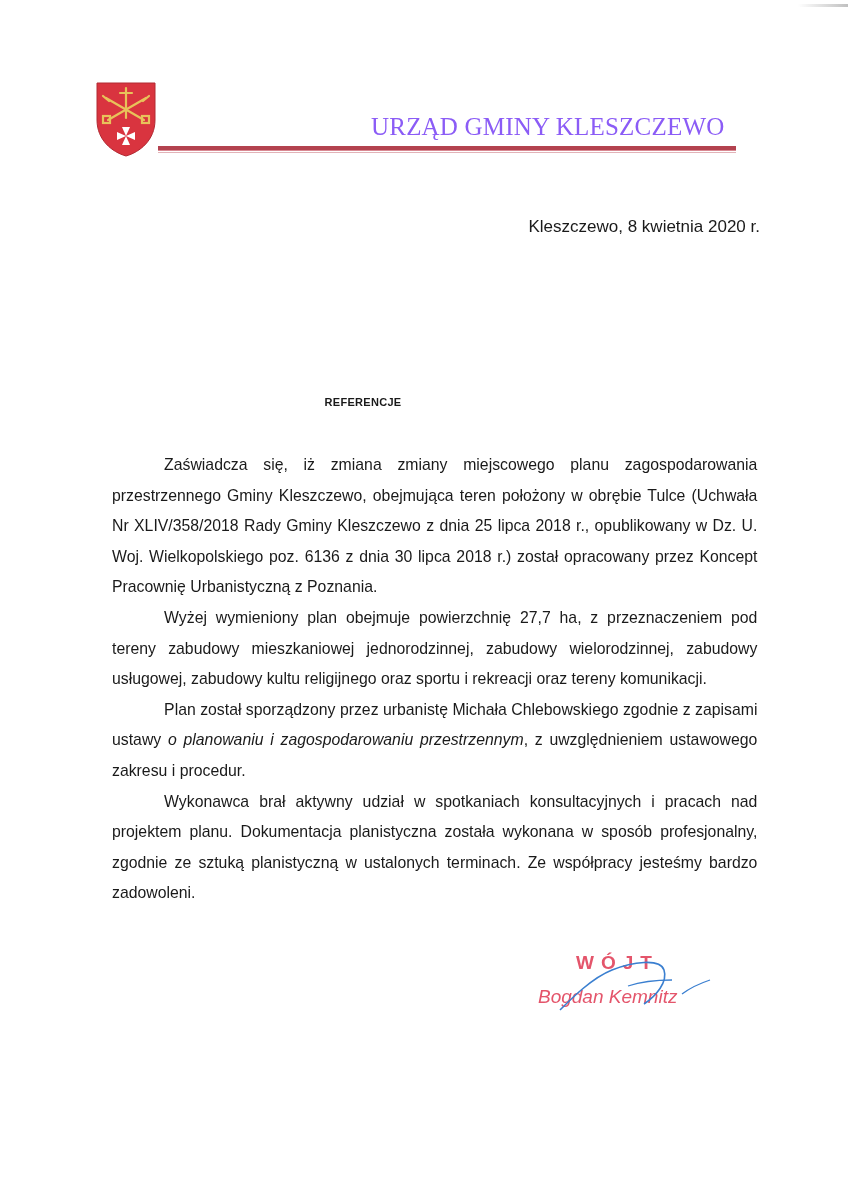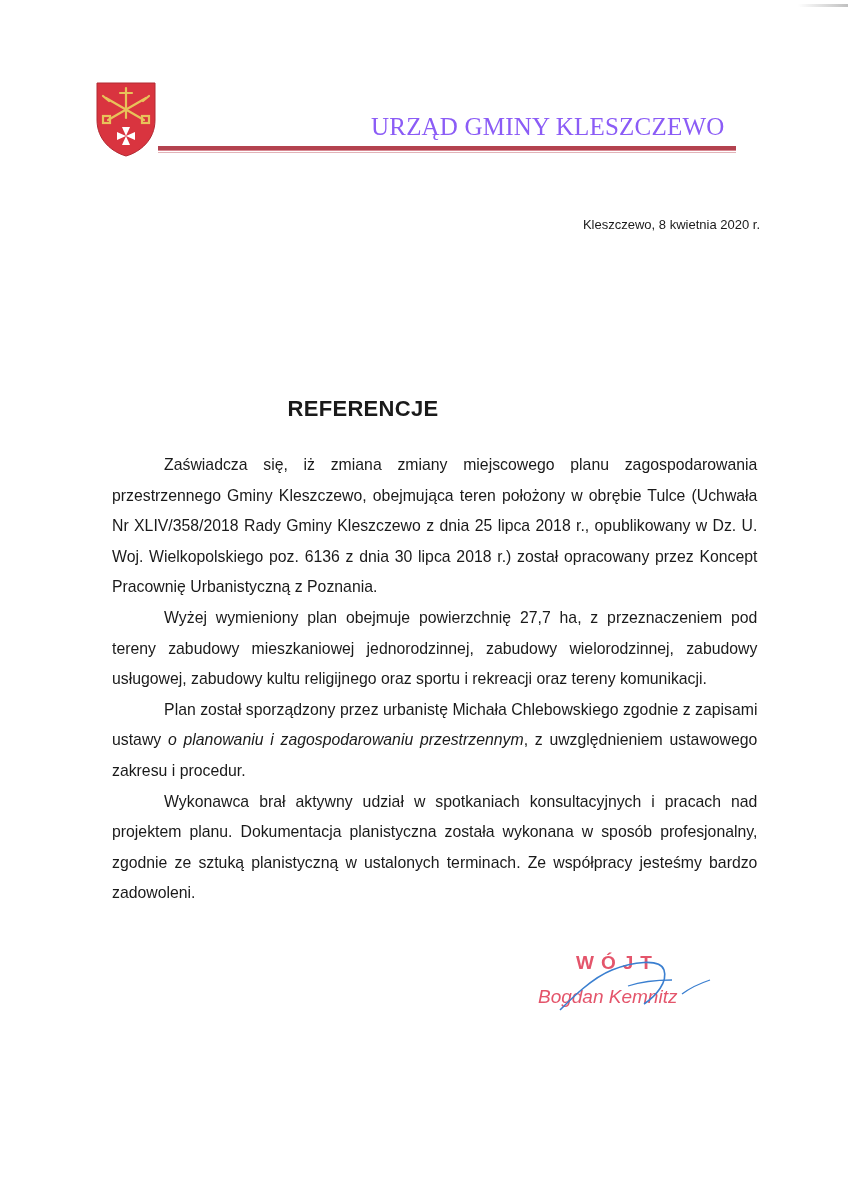--- a/index.html
+++ b/index.html
@@ -3,23 +3,23 @@
   <meta charset="utf-8">
   <style>
     html, body { margin: 0; padding: 0; background: #ffffff; }
     body { width: 848px; height: 1199px; position: relative; overflow: hidden; font-family: "Liberation Sans", sans-serif; color: #1a1a1a; }
 
     .crest { position: absolute; left: 94px; top: 80px; width: 64px; height: 78px; }
     .org-name { position: absolute; left: 371px; top: 113px; font-family: "Liberation Serif", serif; font-size: 25px; letter-spacing: 0.2px; color: #8b5cf6; white-space: nowrap; }
     .rule { position: absolute; left: 158px; top: 146px; width: 578px; height: 4px; background: #b3424f; border-bottom: 1px solid #d98a93; }
     .rule-thin { position: absolute; left: 158px; top: 152px; width: 578px; height: 1px; background: #e2b3b8; }
 
-    .date { position: absolute; right: 88px; top: 217px; font-size: 13px; white-space: nowrap; }
+    .date { position: absolute; right: 88px; top: 217px; font-size: 17px; white-space: nowrap; }
 
-    .title { position: absolute; left: 0; width: 726px; top: 396px; text-align: center; font-weight: bold; font-size: 22px; letter-spacing: 0.3px; }
+    .title { position: absolute; left: 0; width: 726px; top: 396px; text-align: center; font-weight: bold; font-size: 11px; letter-spacing: 0.3px; }
 
     .body { position: absolute; left: 112px; top: 450px; width: 646px; font-family: "Liberation Sans", sans-serif; font-size: 17px; line-height: 30.6px; text-align: justify; transform: scaleX(0.93); transform-origin: left top; }
     .body .para { margin: 0 0 0 0; text-indent: 56px; }
     .body .para + .para { margin-top: 0; }
     .body { width: 694px; }
     .italic { font-style: italic; }
 
     .stamp { position: absolute; left: 532px; top: 948px; width: 180px; height: 70px; }
     .stamp-title { position: absolute; left: 44px; top: 4px; color: #e4556b; font-weight: bold; font-size: 19px; letter-spacing: 7px; }
     .stamp-name { position: absolute; left: 6px; top: 38px; color: #e4556b; font-style: italic; font-size: 19px; white-space: nowrap; }

